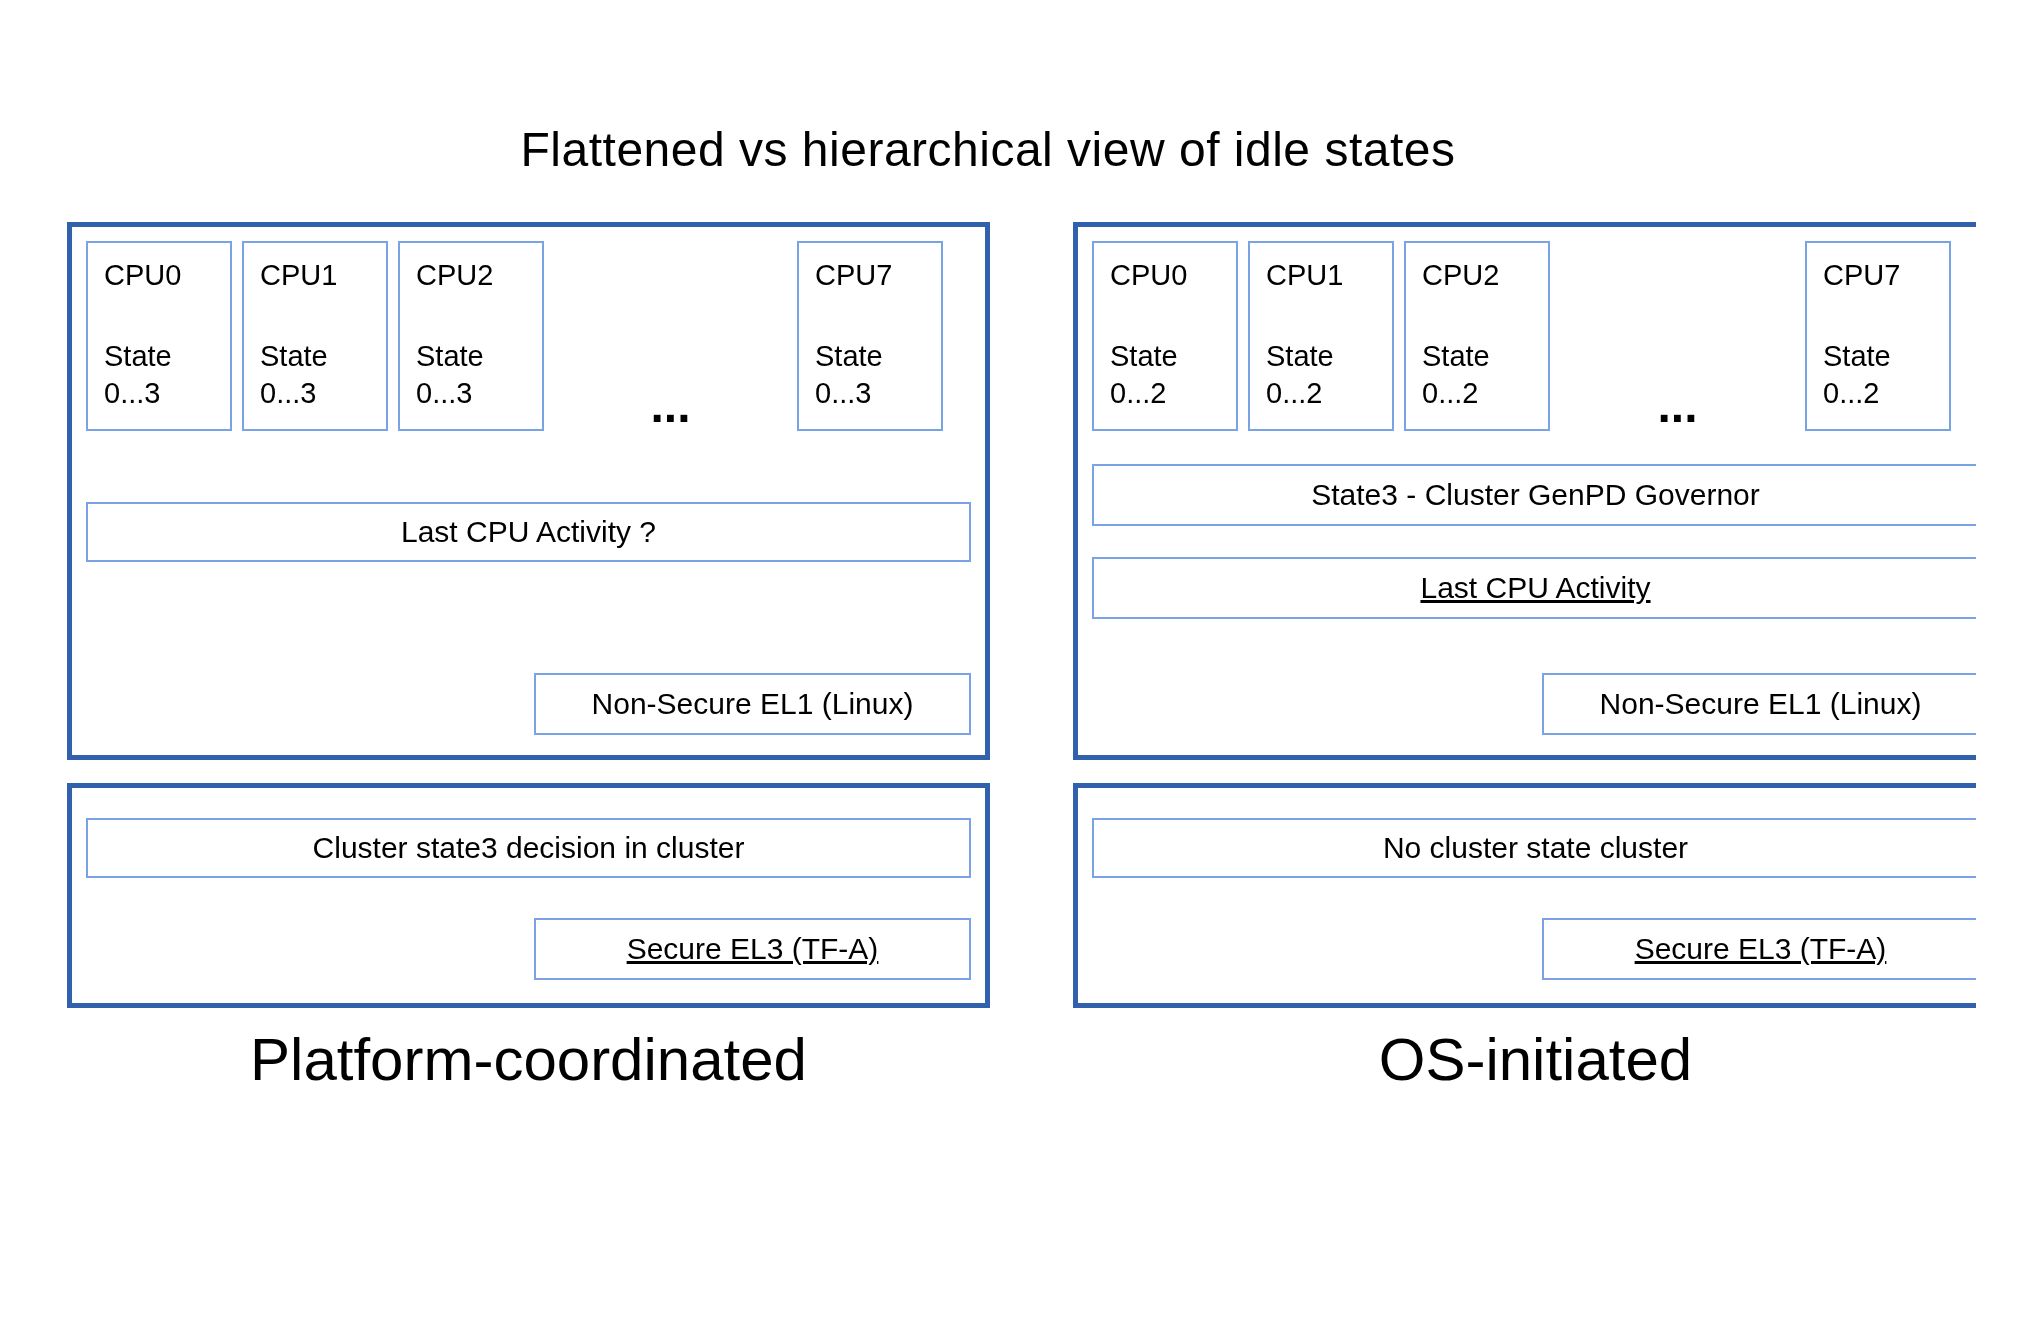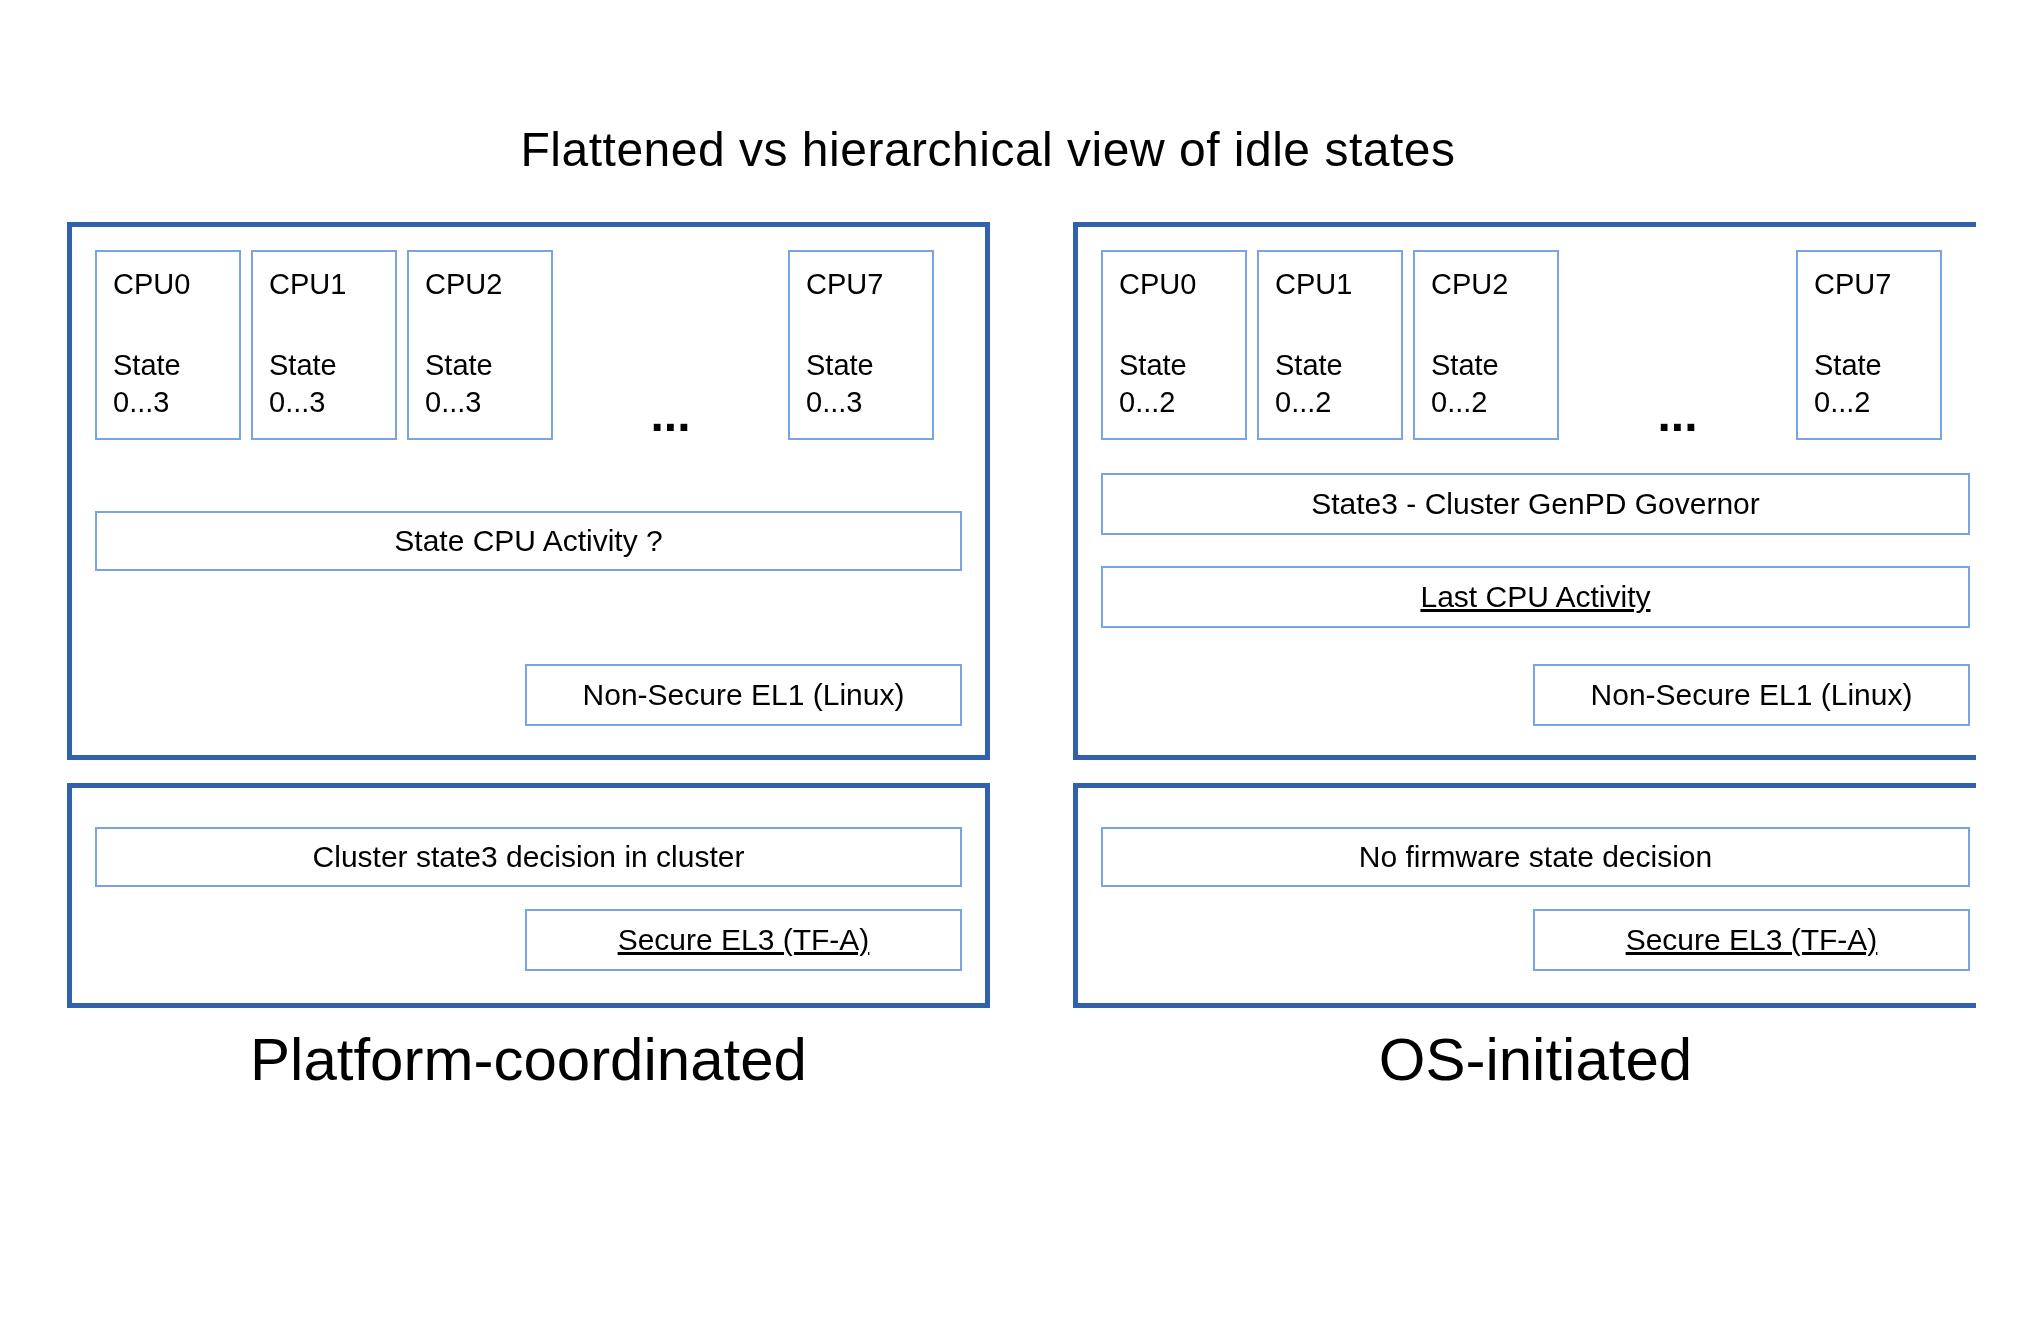--- a/index.html
+++ b/index.html
@@ -22,21 +22,21 @@
     top:124px; left:0; width:100%;
     text-align:center;
     font-size:48px; font-weight:400;
     line-height:1.1;
     letter-spacing:0.5px;
   }
   .panel-box {
     position:absolute;
     border:5px solid var(--thick-border);
     background:var(--background);
-    padding:23px;
+    padding:14px;
     display:flex;
     flex-direction:column;
   }
   .left-top    { left:67px;  top:222px; width:923px; height:538px; }
   .right-top   { left:1073px; top:222px; width:925px; height:538px; }
   .left-bottom { left:67px;  top:783px; width:923px; height:225px; }
   .right-bottom{ left:1073px; top:783px; width:925px; height:225px; }
 
   .cpu-row {
     display:flex;
@@ -142,21 +142,21 @@
       <div class="row-ellipsis">...</div>
       <div class="cpu-card">
         <div class="cpu-name">CPU7</div>
         <div class="cpu-state">
           <span>State</span>
           <span>0...3</span>
         </div>
       </div>
       <div class="row-end-spacer"></div>
     </div>
-    <div class="wide-box activity-box">State CPU Activity ?</div>
+    <div class="wide-box activity-box">Last CPU Activity ?</div>
     <div class="small-box el1-box">Non-Secure EL1 (Linux)</div>
   </section>
 
   <section class="panel-box left-bottom">
     <div class="wide-box panel-bottom-wide">Cluster state3 decision in cluster</div>
     <div class="small-box el3-box">Secure EL3 (TF-A)</div>
   </section>
 
   <div class="caption caption-left">Platform-coordinated</div>
 
@@ -192,19 +192,19 @@
         </div>
       </div>
       <div class="row-end-spacer"></div>
     </div>
     <div class="wide-box governor-box">State3 - Cluster GenPD Governor</div>
     <div class="wide-box activity-box">Last CPU Activity</div>
     <div class="small-box el1-box">Non-Secure EL1 (Linux)</div>
   </section>
 
   <section class="panel-box right-bottom">
-    <div class="wide-box panel-bottom-wide">No firmware state decision</div>
+    <div class="wide-box panel-bottom-wide">No cluster state cluster</div>
     <div class="small-box el3-box">Secure EL3 (TF-A)</div>
   </section>
 
   <div class="caption caption-right">OS-initiated</div>
 
 </div>
 
 </body></html>

